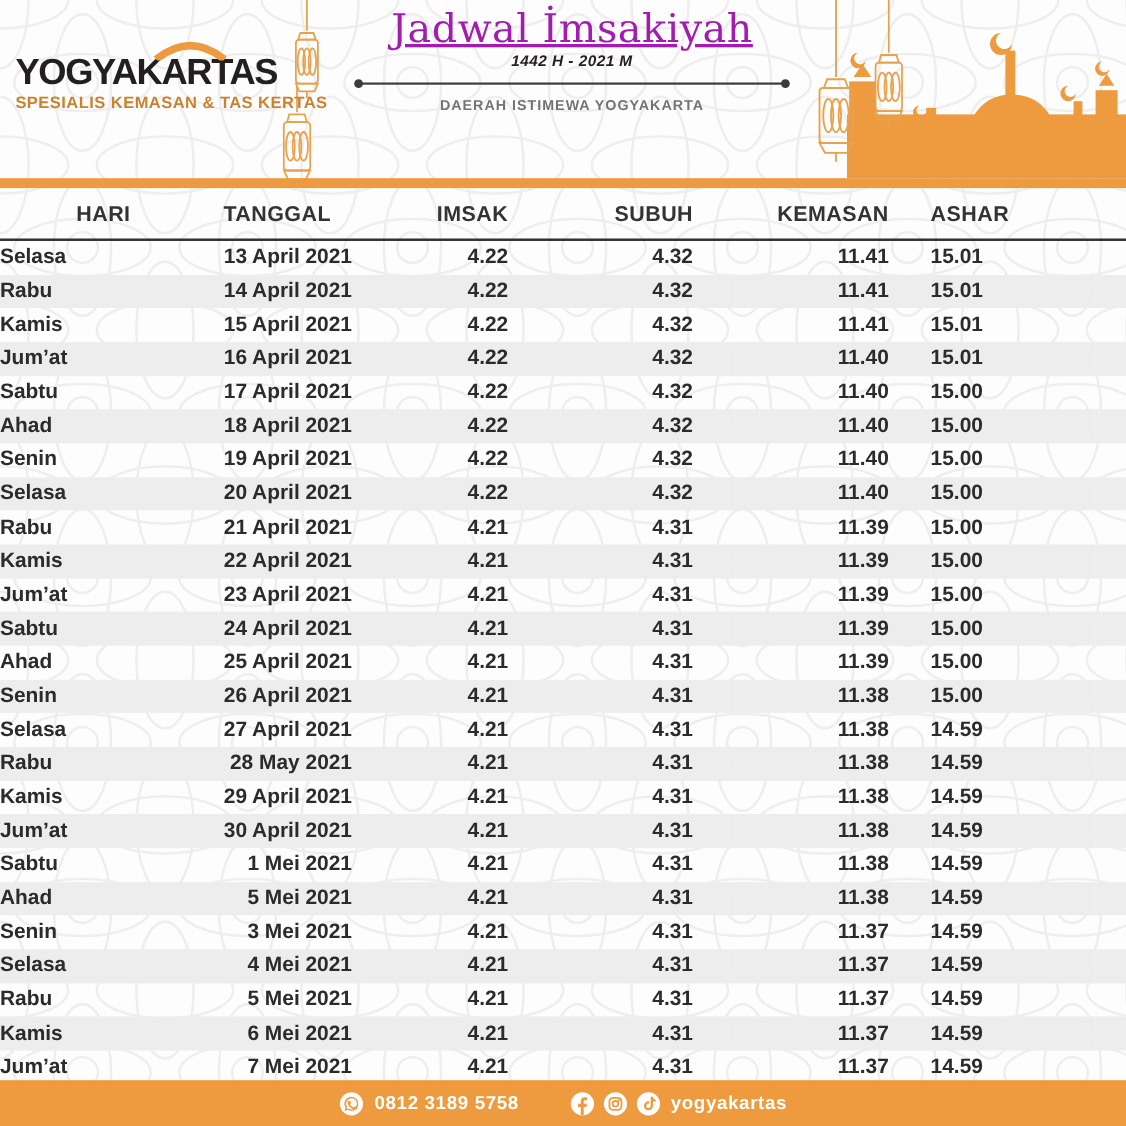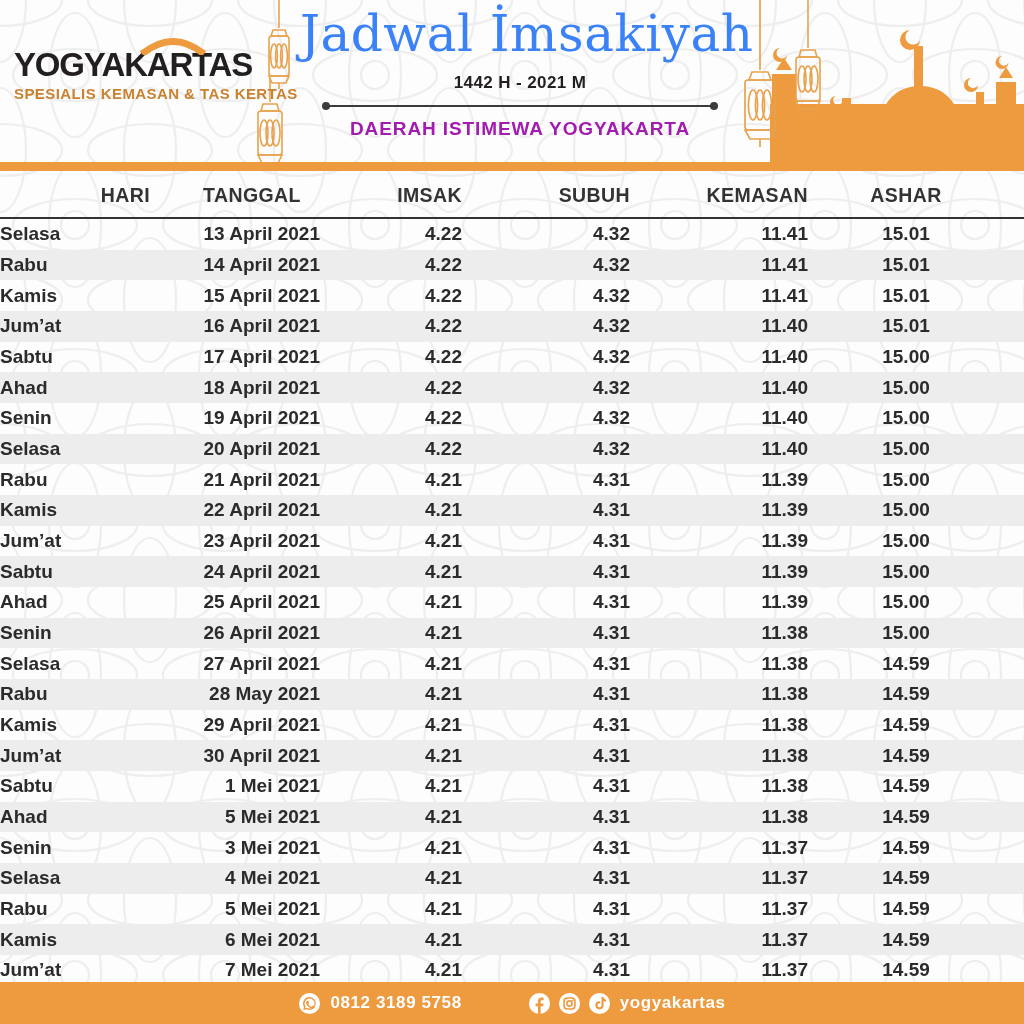--- a/index.html
+++ b/index.html
@@ -68,55 +68,57 @@
     white-space: nowrap;
   }
 
   
   #title-block {
     position: absolute; left: 300px; top: 8px;
     width: 440px; text-align: center; z-index: 4;
   }
   #main-title {
     font-family: "DejaVu Serif", "Liberation Serif", serif;
-    font-size: 50px;
-    color: #3b82f6;
+    font-size: 36px;
+    color: #a21caf;
     line-height: 1.06;
     letter-spacing: .5px;
     white-space: nowrap;
+    text-decoration: underline;
   }
   #sub-title {
-    margin-top: 12px;
-    font-size: 17px;
+    margin-top: 1px;
+    font-size: 14px;
     font-weight: bold;
     letter-spacing: .4px;
     color: #231f20;
+    font-style: italic;
   }
   #divider-row {
     position: relative;
     margin: 9px auto 0;
     width: 396px; height: 9px;
   }
   #divider-row .dline {
     position: absolute; left: 5px; right: 5px; top: 3px;
     height: 2.2px; background: #3b3b3b;
   }
   #divider-row .ddot {
     position: absolute; top: 0;
     width: 8px; height: 8px; border-radius: 50%;
     background: #3b3b3b;
   }
   #divider-row .ddot.l { left: 0; }
   #divider-row .ddot.r { right: 0; }
   #region-title {
     margin-top: 7px;
-    font-size: 19px;
+    font-size: 13px;
     font-weight: bold;
     letter-spacing: .9px;
-    color: #a21caf;
+    color: #737373;
     text-align: center;
   }
 
   
   #head-rule {
     position: absolute; left: 0; top: 162px;
     width: 1024px; height: 9px;
     background: #ee9a3f;
     z-index: 4;
   }
@@ -151,33 +153,33 @@
     white-space: nowrap;
   }
   tbody tr.striped td { background: #ededed; }
 
   
   .c-hari   { width: 112px; text-align: left;  padding-right: 14px !important; }
   .c-tgl    { width: 160px; text-align: right;  padding-right: 12px !important; }
   .c-imsak  { width: 130px; text-align: right;  padding-right: 38px !important; }
   .c-subuh  { width: 130px; text-align: right;  padding-right: 38px !important; }
   .c-dzuhur { width: 140px; text-align: right;  padding-right: 38px !important; }
-  .c-ashar  { width: 120px; text-align: center;  padding-right: 30px !important; }
+  .c-ashar  { width: 120px; text-align: left;  padding-right: 30px !important; }
   .c-maghrib{ width: 138px; text-align: right;  padding-right: 36px !important; }
 
-  th.c-hari  { text-align: right; padding-left: 38px !important; padding-right: 0 !important; }
+  th.c-hari  { text-align: center; padding-left: 38px !important; padding-right: 0 !important; }
   th.c-tgl   { text-align: center; padding-left: 22px !important; padding-right: 0 !important; }
 
   
   #footer {
     position: absolute; left: 0; bottom: 0;
     width: 1024px; height: 42px;
     background: #ee9a3f;
     display: flex; align-items: center; justify-content: center;
-    gap: 10px;
+    gap: 0px;
     z-index: 5;
   }
   .f-group { display: flex; align-items: center; }
   .f-text {
     color: #ffffff;
     font-size: 17px;
     font-weight: bold;
     letter-spacing: .6px;
     margin-left: 9px;
   }

